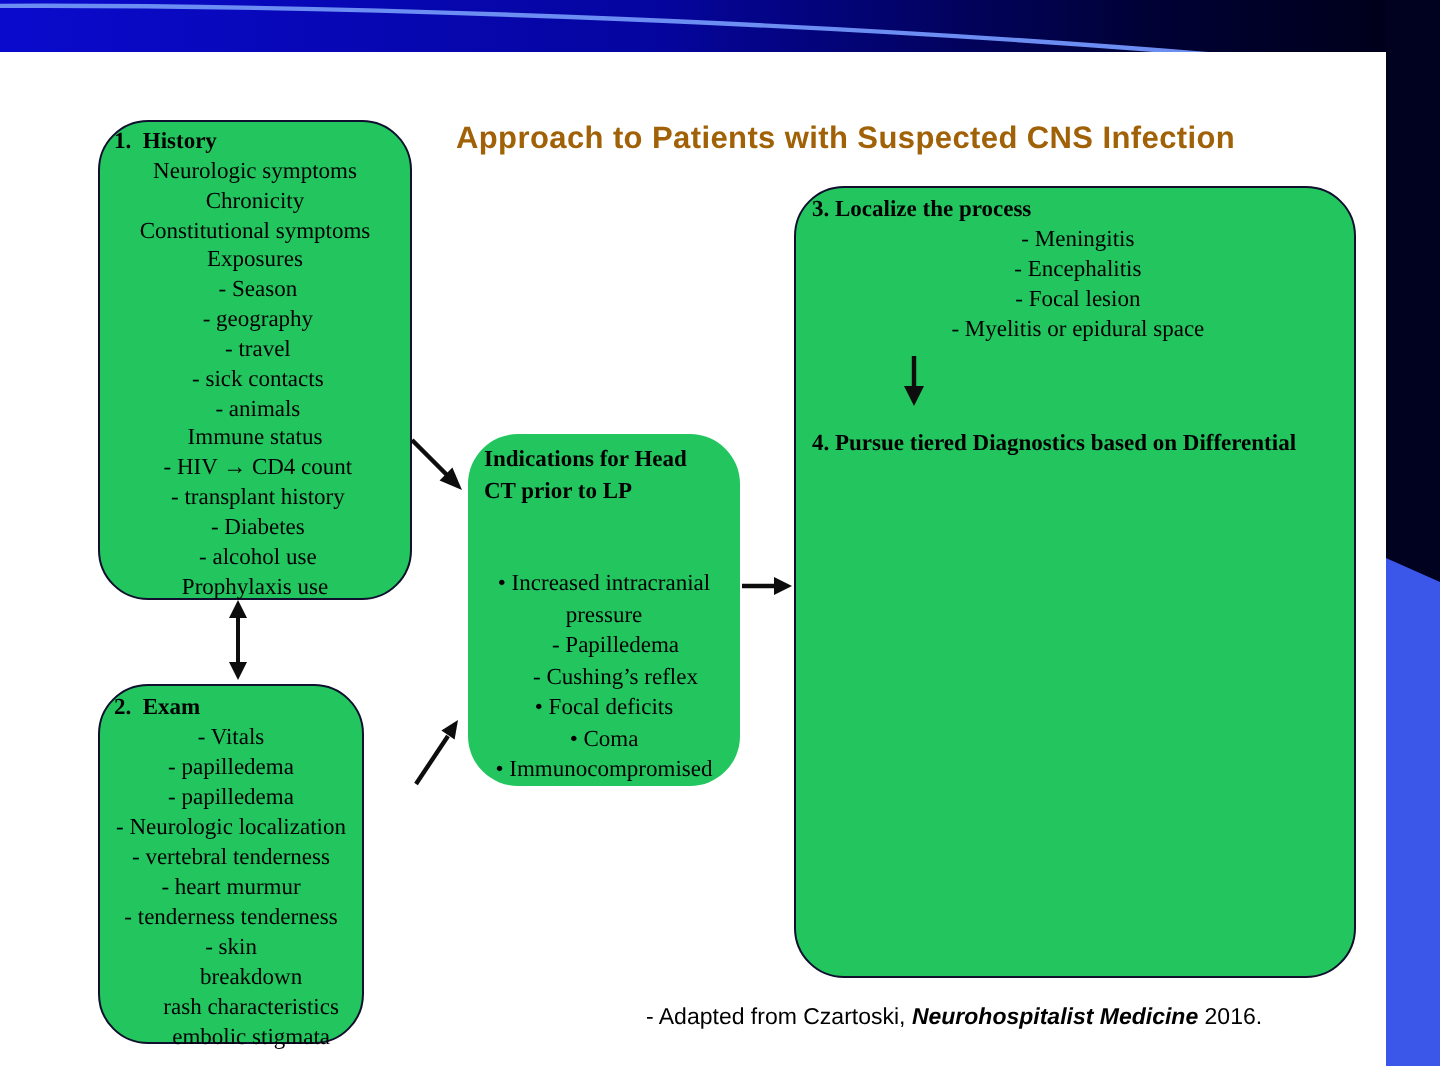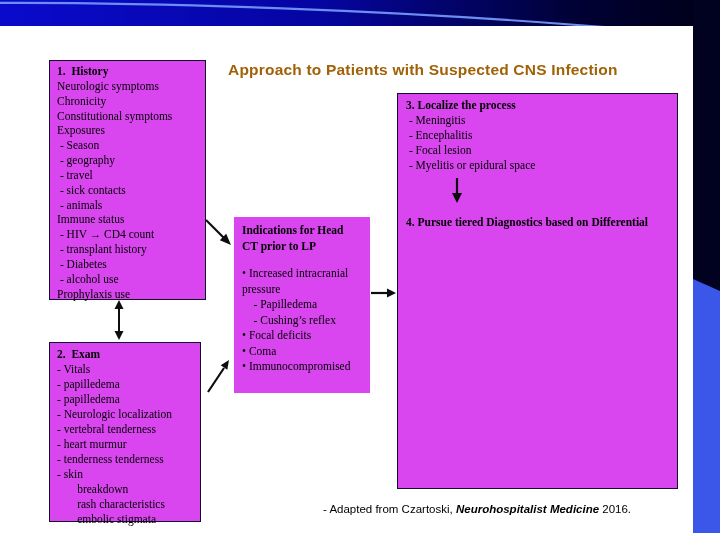--- a/index.html
+++ b/index.html
@@ -10,31 +10,31 @@
           background:linear-gradient(to right,#0a0acd 0%,#0505a0 45%,#000134 80%,#000016 100%);}
   .topbar svg{position:absolute;left:0;top:0;}
   .side-dark{position:absolute;right:0;top:0;width:27px;height:533px;background:#010120;}
   .side-blue{position:absolute;right:0;top:270px;width:27px;height:263px;background:#3a57ea;
              clip-path:polygon(0 9px,100% 21px,100% 100%,0 100%);}
   
   .title{position:absolute;left:228px;top:61px;margin:0;
          font-family:"Liberation Sans",sans-serif;font-weight:bold;font-size:15.5px;
          letter-spacing:.2px;color:#a16207;}
   
-  .box{position:absolute;background:#d946ef;box-sizing:border-box;}
+  .box{position:absolute;background:#22c55e;box-sizing:border-box;border-radius:25px;}
   .bordered{border:1.5px solid #10102e;}
   .box-heading{font-weight:bold;white-space:pre-wrap;}
-  .line{white-space:pre-wrap;}
+  .line{white-space:pre-wrap;text-align:center;}
   .history-box{left:49px;top:60px;width:157px;height:240px;padding:3px 7px;
                font-size:11.5px;line-height:14.85px;}
-  .exam-box{left:49px;top:342px;width:152px;height:180px;padding:4px 7px;
+  .exam-box{left:49px;top:342px;width:133px;height:180px;padding:4px 7px;
             font-size:11.5px;line-height:15px;}
   .ct-box{left:234px;top:217px;width:136px;height:176px;padding:6px 8px;
           font-size:11.5px;line-height:15.5px;}
-  .ct-box .box-heading{white-space:pre-line;margin-bottom:12px;}
+  .ct-box .box-heading{white-space:pre-line;margin-bottom:31px;}
   .big-box{left:397px;top:93px;width:281px;height:396px;padding:4px 8px;
            font-size:11.5px;line-height:15px;}
   .diag-heading{margin-top:42px;white-space:nowrap;}
   
   .arrow{position:absolute;}
   
   .citation{position:absolute;left:323px;top:503px;
             font-family:"Liberation Sans",sans-serif;font-size:11.5px;color:#000;}
   .citation i{font-style:italic;font-weight:bold;}
 </style>

